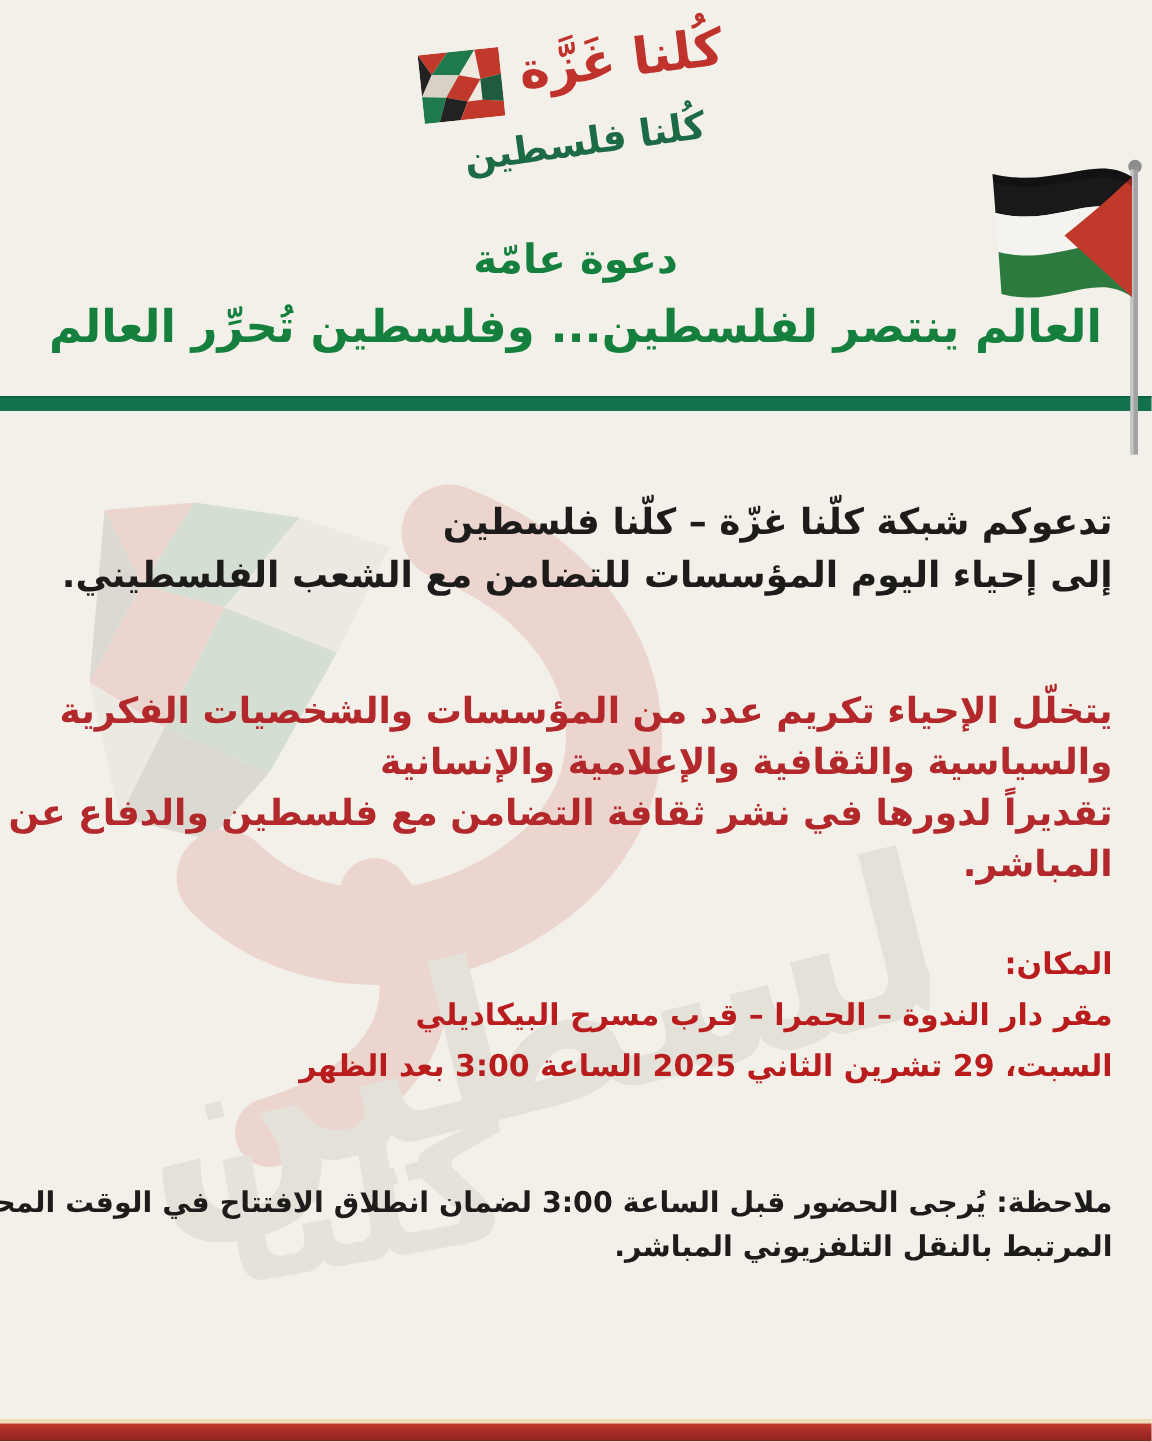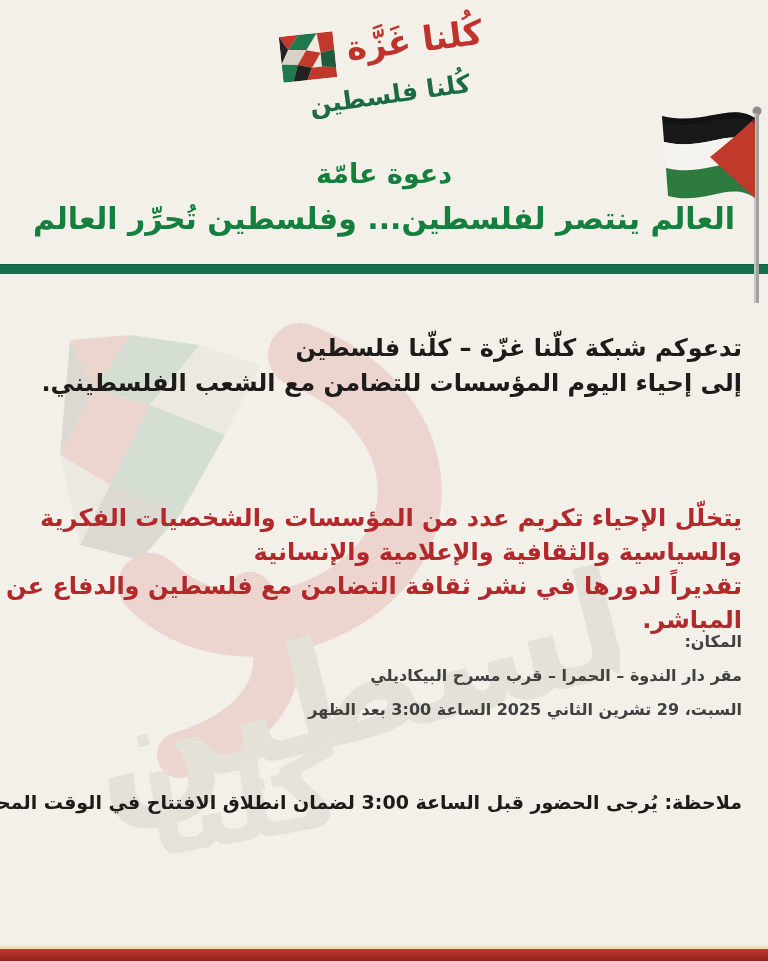--- a/index.html
+++ b/index.html
@@ -54,22 +54,22 @@
     opacity:0.14;pointer-events:none;
   }
   
   .tblock{
     position:absolute;right:0;width:100%;
     padding-right:26px;padding-left:20px;box-sizing:border-box;
     text-align:right;font-weight:bold;
   }
   .tblock .ln{white-space:nowrap;}
   .intro{top:331px;font-size:24px;line-height:35px;color:#1d1c1a;padding-left:12px;}
-  .honor{top:457px;font-size:24px;line-height:34px;color:#b2282b;margin-top:44px;}
-  .location{top:625px;font-size:16px;line-height:34px;color:#404040;}
+  .honor{top:457px;font-size:24px;line-height:34px;color:#b2282b;}
+  .location{top:625px;font-size:20px;line-height:34px;color:#b91c1c;}
   .note{top:788px;font-size:19px;line-height:29px;color:#1d1c1a;}
   
   .bottom-cream{
     position:absolute;left:0;bottom:12px;width:100%;height:3px;
     background:#eedcb8;
   }
   .bottom-bar{
     position:absolute;left:0;bottom:0;width:100%;height:12px;
     background:linear-gradient(to bottom,#c23a2e 0%,#a42a25 55%,#8e221e 100%);
   }
@@ -150,18 +150,19 @@
   </div>
 
   <div class="tblock location">
     <div class="ln">المكان:</div>
     <div class="ln">مقر دار الندوة – الحمرا – قرب مسرح البيكاديلي</div>
     <div class="ln">السبت، 29 تشرين الثاني 2025  الساعة 3:00 بعد الظهر</div>
   </div>
 
   <div class="tblock note">
     <div class="ln">ملاحظة: يُرجى الحضور قبل الساعة 3:00 لضمان انطلاق الافتتاح في الوقت المحدّد</div>
+    <div class="ln">المرتبط بالنقل التلفزيوني المباشر.</div>
   </div>
 
   <div class="bottom-cream"></div>
   <div class="bottom-bar"></div>
 
 </div>
 
 </body></html>

